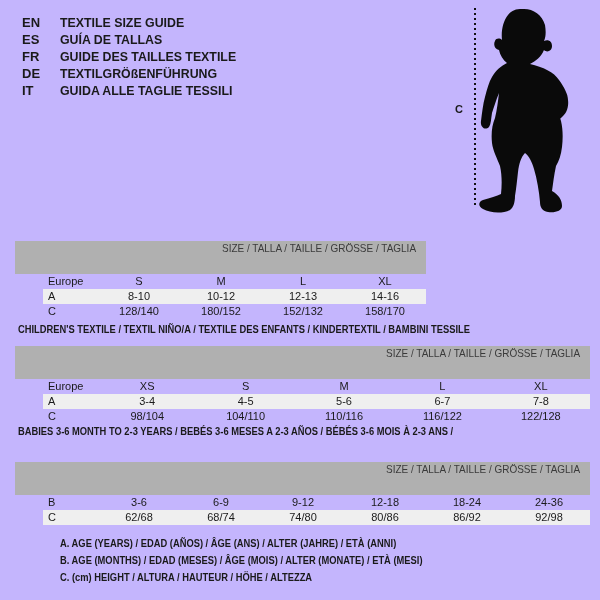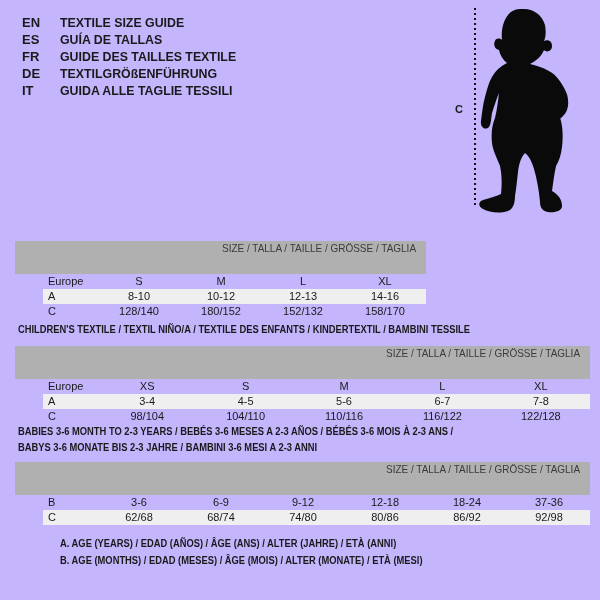--- a/index.html
+++ b/index.html
@@ -160,49 +160,49 @@
       <span class="cell">104/110</span>
       <span class="cell">110/116</span>
       <span class="cell">116/122</span>
       <span class="cell">122/128</span>
     </div>
   </div>
 
   <div class="tbl-title" style="top:424px">
     <span class="cond">BABIES 3-6 MONTH TO 2-3 YEARS / BEBÉS 3-6 MESES A 2-3 AÑOS / BÉBÉS 3-6 MOIS À 2-3 ANS /</span>
   </div>
-  <div class="tbl-title" style="top:440px">
-    <span class="cond">BABYS 3-6 MONATE BIS 2-3 JAHRE / BAMBINI 3-6 MESI A 2-3 ANNI</span>
-  </div>
   <div class="tbl t3" style="top:462px">
     <div class="bar">
       <span class="cond95">SIZE / TALLA / TAILLE / GRÖSSE / TAGLIA</span>
     </div>
     <div class="row">
       <span class="lbl">B</span>
       <span class="cell">3-6</span>
       <span class="cell">6-9</span>
       <span class="cell">9-12</span>
       <span class="cell">12-18</span>
       <span class="cell">18-24</span>
-      <span class="cell">37-36</span>
+      <span class="cell">24-36</span>
     </div>
     <div class="row alt">
       <span class="lbl">C</span>
       <span class="cell">62/68</span>
       <span class="cell">68/74</span>
       <span class="cell">74/80</span>
       <span class="cell">80/86</span>
       <span class="cell">86/92</span>
       <span class="cell">92/98</span>
     </div>
   </div>
 
   <div class="footnotes">
     <div class="footnote">
       <span class="cond">A. AGE (YEARS) / EDAD (AÑOS) / ÂGE (ANS) / ALTER (JAHRE) / ETÀ (ANNI)</span>
     </div>
     <div class="footnote">
       <span class="cond">B. AGE (MONTHS) / EDAD (MESES) / ÂGE (MOIS) / ALTER (MONATE) / ETÀ (MESI)</span>
     </div>
+    <div class="footnote">
+      <span class="cond">C. (cm) HEIGHT / ALTURA / HAUTEUR / HÖHE / ALTEZZA</span>
+    </div>
   </div>
 
 </div>
 
 </body></html>

